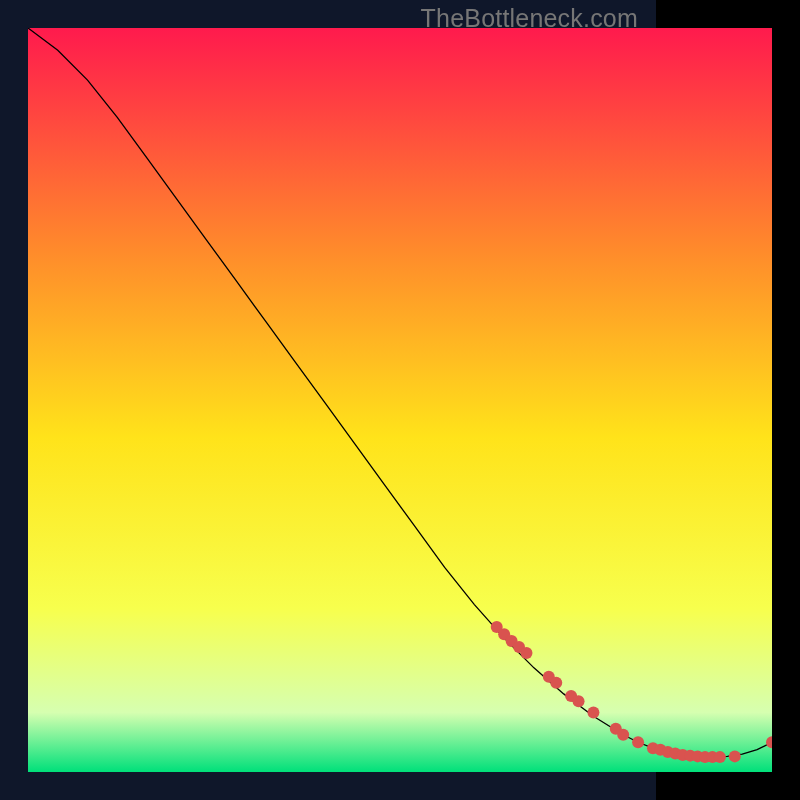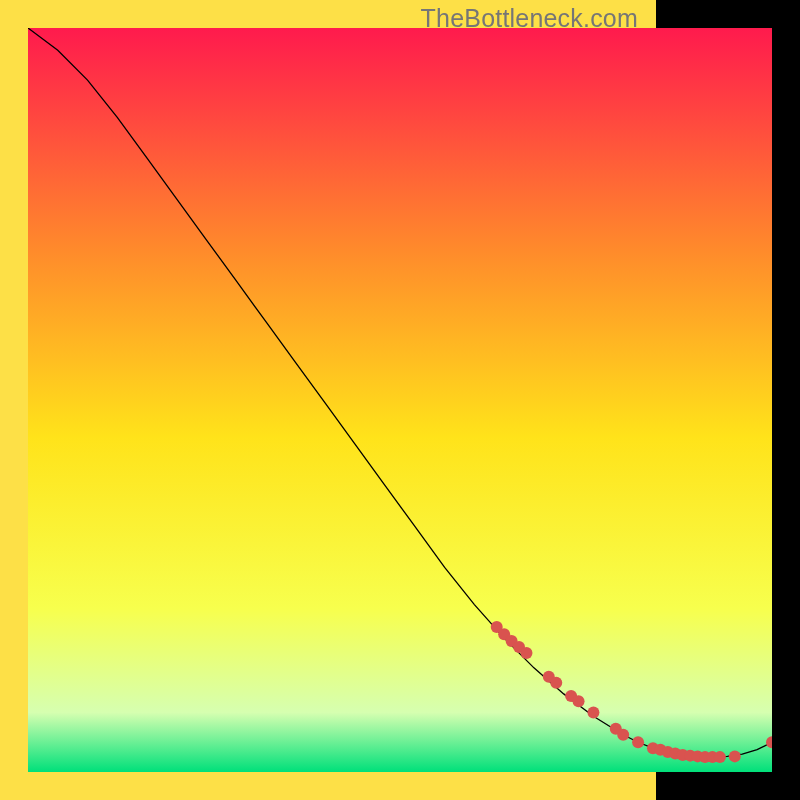--- a/index.html
+++ b/index.html
@@ -8,21 +8,21 @@
     width: 800px;
     height: 800px;
     background: #000;
     overflow: hidden;
     font-family: Arial, Helvetica, sans-serif;
   }
   .frame {
     position: relative;
     width: 656px;
     height: 800px;
-    background: #fde047;
+    background: #0f172a;
   }
   .watermark {
     position: absolute;
     top: 4px;
     right: 18px;
     font-size: 25px;
     color: #767676;
     font-weight: 500;
     letter-spacing: 0.2px;
     user-select: none;

